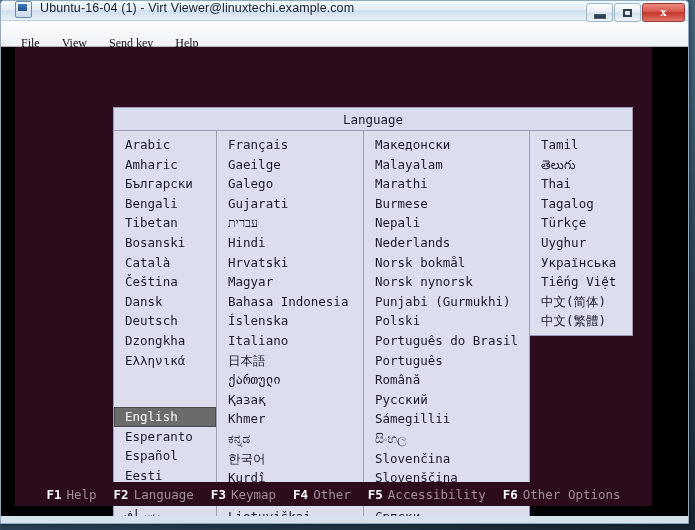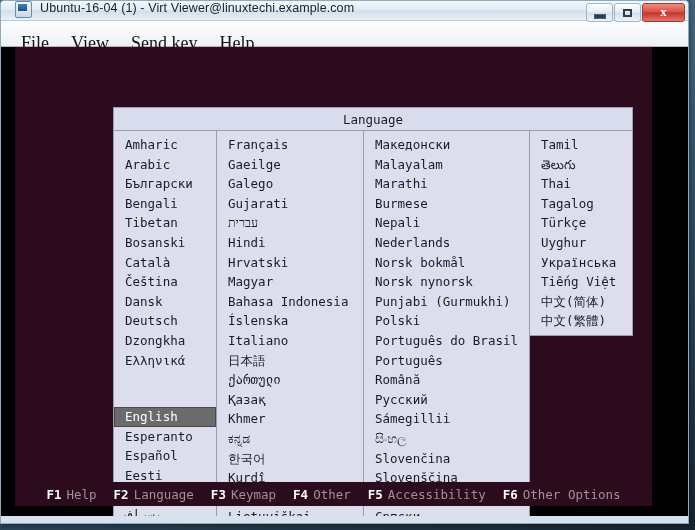--- a/index.html
+++ b/index.html
@@ -115,21 +115,21 @@
     height: 26px;
     background: linear-gradient(to bottom,#fdfdfd,#eef2f5);
     border-bottom: 1px solid #b4b4b4;
     display: flex;
     align-items: center;
     padding-left: 9px;
     box-sizing: border-box;
   }
   .menu-item {
     font-family: "Liberation Serif", serif;
-    font-size: 18px;
+    font-size: 12px;
     color: #101010;
     padding: 1px 11px 2px 11px;
     cursor: default;
     white-space: nowrap;
     margin-top: 20px;
   }
 
   
   .vm-screen {
     position: relative;
@@ -272,22 +272,22 @@
     <div class="vm-screen">
       <div class="console"></div>
       <div class="vm-left-black"></div>
       <div class="vm-right-black"></div>
       <div class="vm-bottom-black"></div>
 
       <div class="lang-dialog">
         <div class="lang-header">Language</div>
         <div class="lang-body">
           <div class="lang-col col-1">
+              <div class="lang-item">Arabic</div>
               <div class="lang-item">Amharic</div>
-              <div class="lang-item">Arabic</div>
               <div class="lang-item">Български</div>
               <div class="lang-item">Bengali</div>
               <div class="lang-item">Tibetan</div>
               <div class="lang-item">Bosanski</div>
               <div class="lang-item">Català</div>
               <div class="lang-item">Čeština</div>
               <div class="lang-item">Dansk</div>
               <div class="lang-item">Deutsch</div>
               <div class="lang-item">Dzongkha</div>
               <div class="lang-item">Ελληνικά</div>

